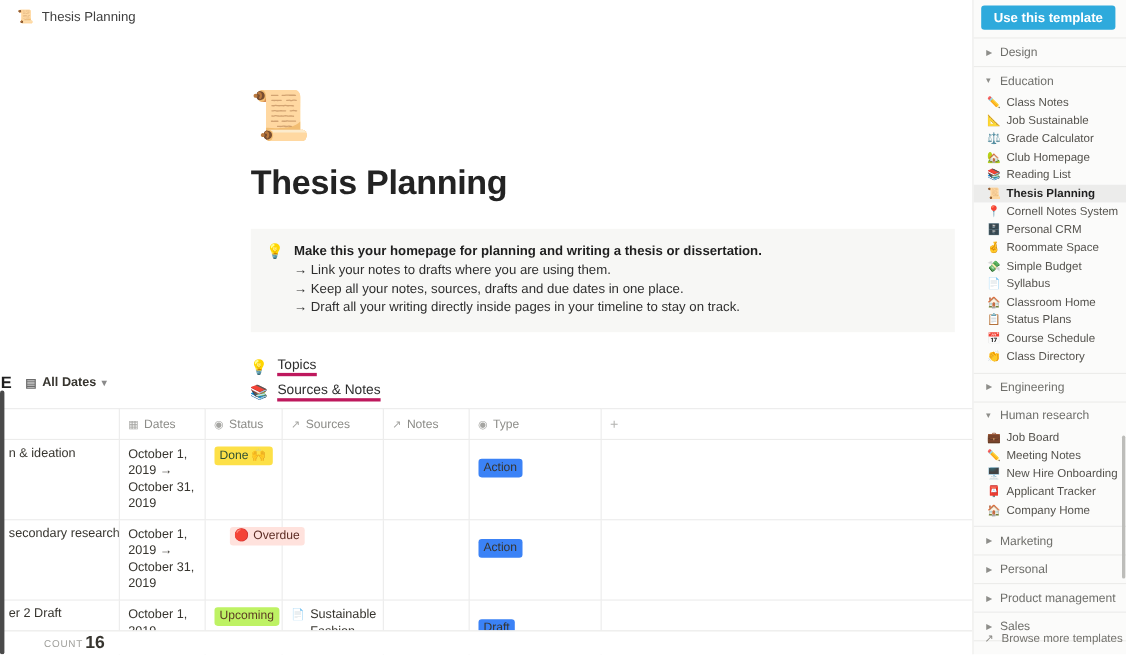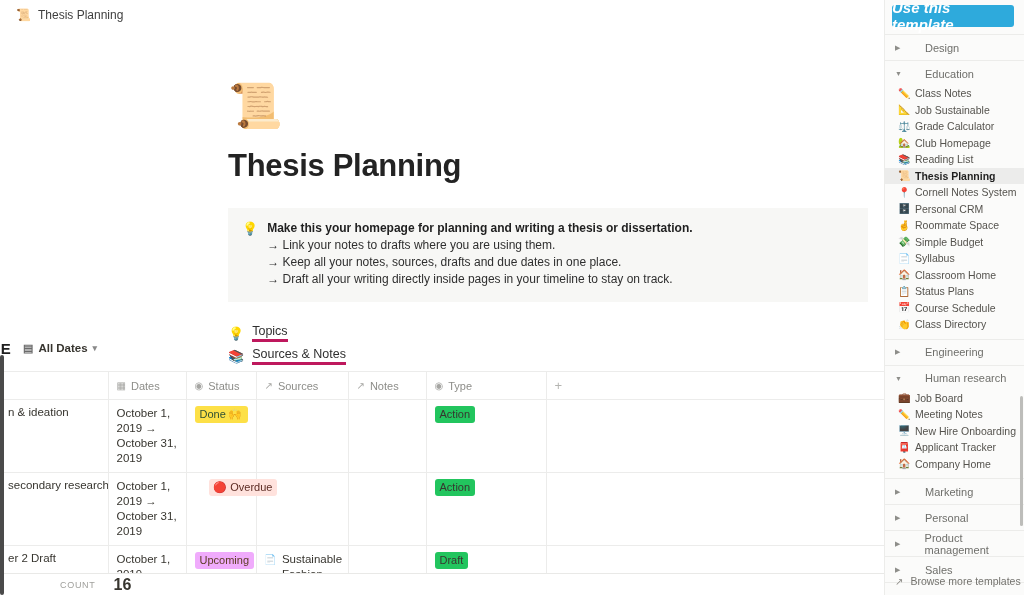--- a/index.html
+++ b/index.html
@@ -161,73 +161,73 @@
   .tag {
     display: inline-block;
     border-radius: 3px;
     padding: 1px 5px;
     font-size: 11px;
     line-height: 15px;
     white-space: nowrap;
   }
   .tag-done    { background: #fde047; color: #2f4f34; }
   .tag-overdue { background: #ffe2dd; color: #5d2c24; margin-left: 14px; }
-  .tag-upcoming{ background: #f0abfc; color: #5c3b23; }
-  .tag-plain   { background: #22c55e; color: #37352f; }
+  .tag-upcoming{ background: #bef264; color: #5c3b23; }
+  .tag-plain   { background: #3b82f6; color: #37352f; margin-top: 11px; }
   .srcpill {
     display: flex; gap: 5px; align-items: flex-start;
     font-size: 11.5px; color: #37352f; line-height: 15px;
   }
   .srcpill .doc { font-size: 10px; flex: 0 0 auto; }
   .srcpill .label { border-bottom: 0px; }
   .row-tall td { height: 48px; }
 
   .count-bar {
     position: absolute;
     left: 0; top: 573px;
     width: 884px; height: 22px;
     background: #ffffff;
     border-top: 1px solid #e9e9e7;
     display: flex; align-items: center;
-    padding-left: 60px;
-    gap: 18px;
+    padding-left: 40px;
+    gap: 2px;
     z-index: 20;
   }
   .count-label { font-size: 9px; letter-spacing: 0.7px; color: #a0a09c; text-transform: uppercase; }
   .count-val { font-size: 16px; color: #37352f; font-weight: bold; }
 
   
   .sidebar {
     width: 140px; height: 595px;
     background: #fbfbfa;
     border-left: 1px solid #ececea;
     position: relative;
     overflow: hidden;
     flex: 0 0 140px;
   }
   .use-btn {
     margin: 5px 7px 0 7px;
     height: 22px;
     background: #2eaadc;
     color: #ffffff;
-    font-size: 15px;
+    font-size: 12px;
     font-weight: bold;
     border-radius: 3px;
     display: flex; align-items: center; justify-content: center;
     cursor: pointer;
     border: none;
     width: 122px;
-    font-style: italic;
   }
   .sect {
-    display: flex; align-items: center; gap: 23px;
+    display: flex; align-items: center; gap: 7px;
     height: 23px;
     padding-left: 10px;
     font-size: 11px;
     color: #6f6f6b;
+    text-align: right;
   }
   .sect .tri { font-size: 7px; color: #8e8e8a; width: 7px; }
   .divider { height: 1px; background: #ececea; margin: 1px 0; }
   .tpl {
     display: flex; align-items: center; gap: 6px;
     height: 16.5px;
     padding-left: 13px;
     font-size: 10.5px;
     color: #55534e;
     white-space: nowrap;

